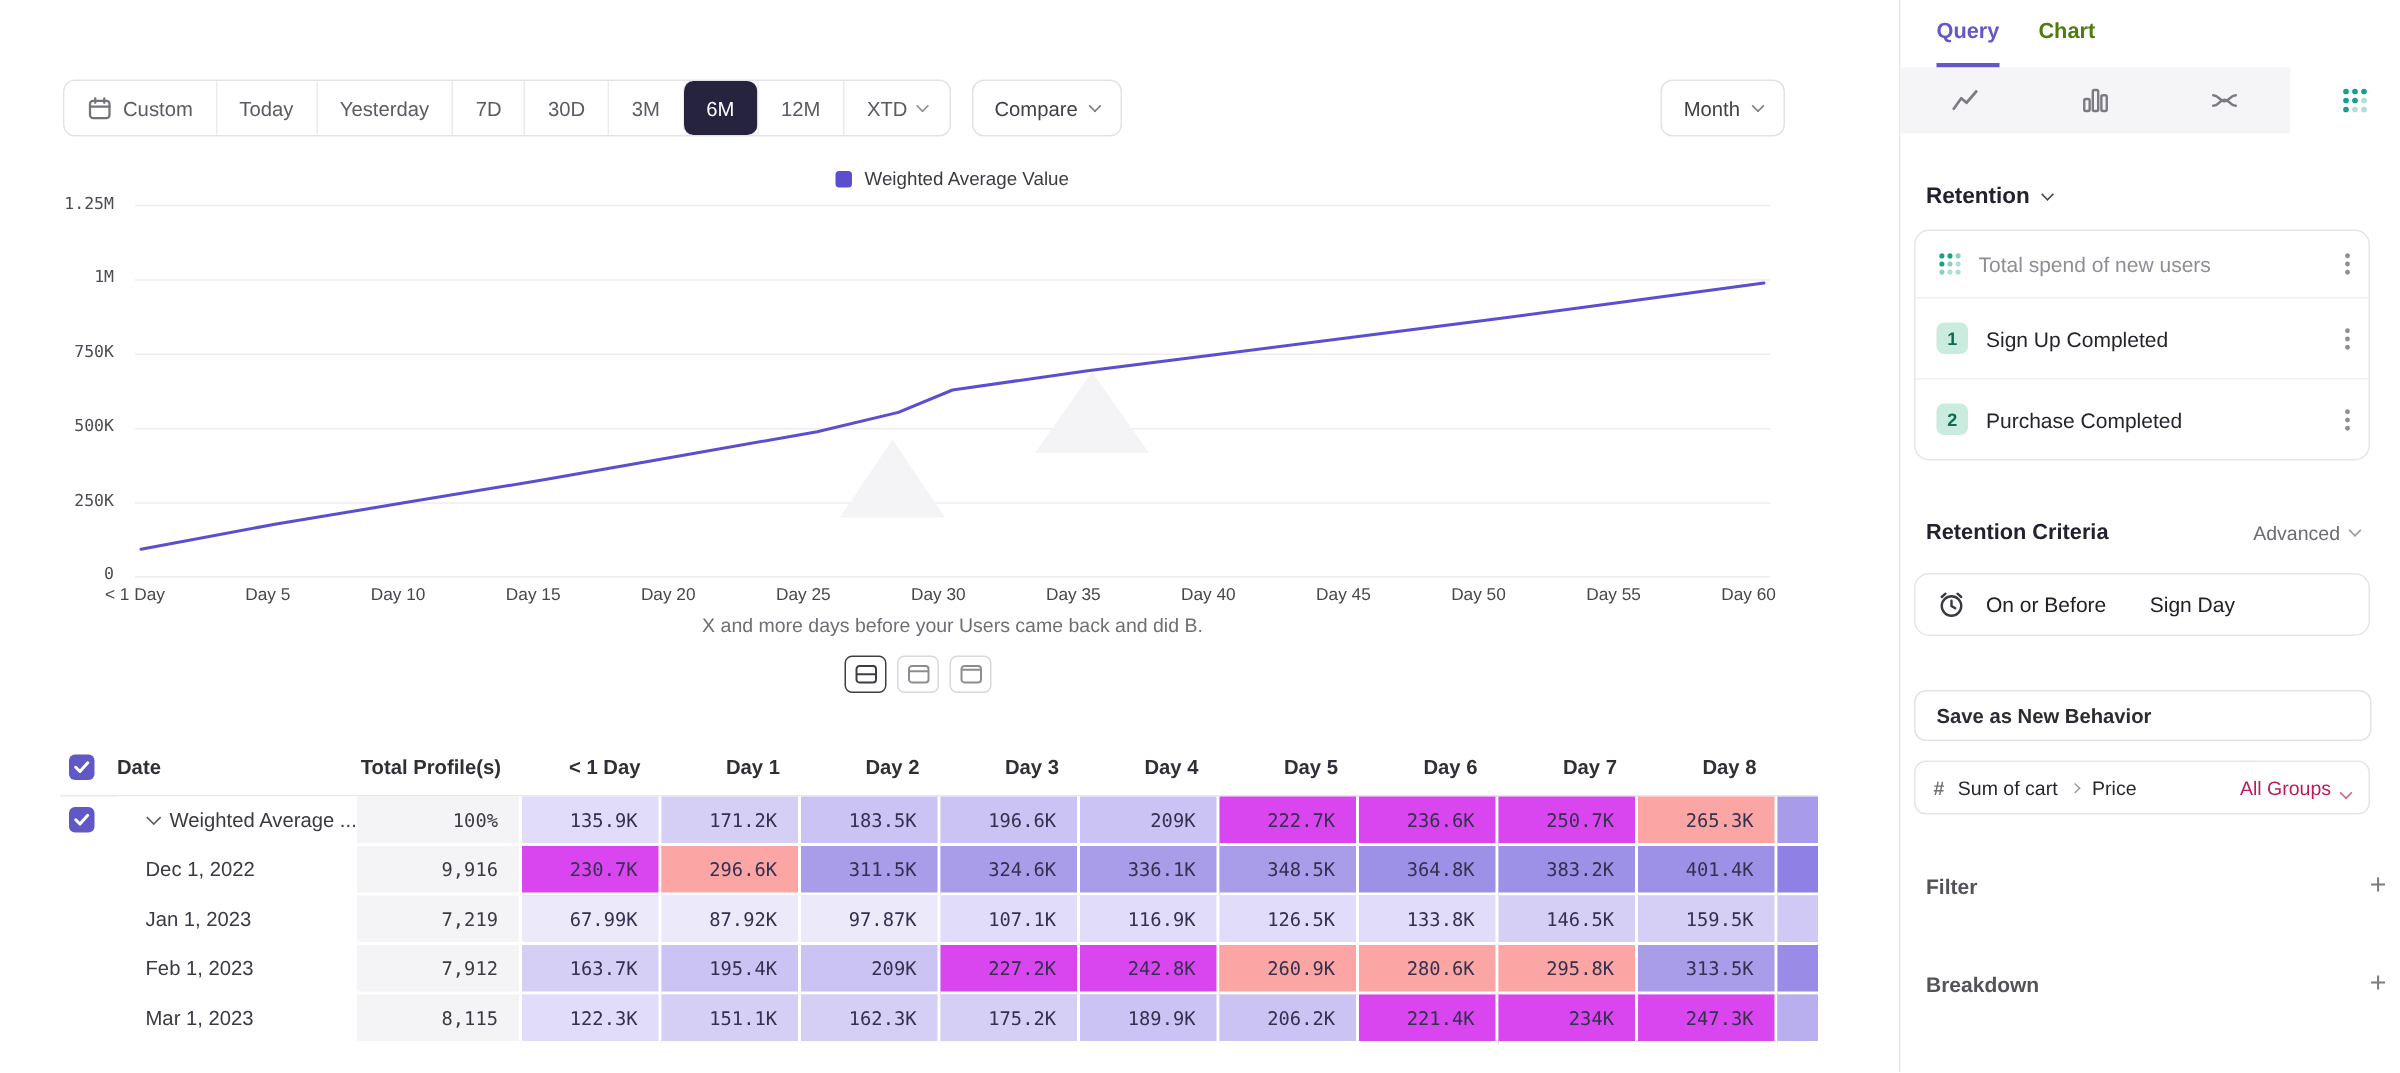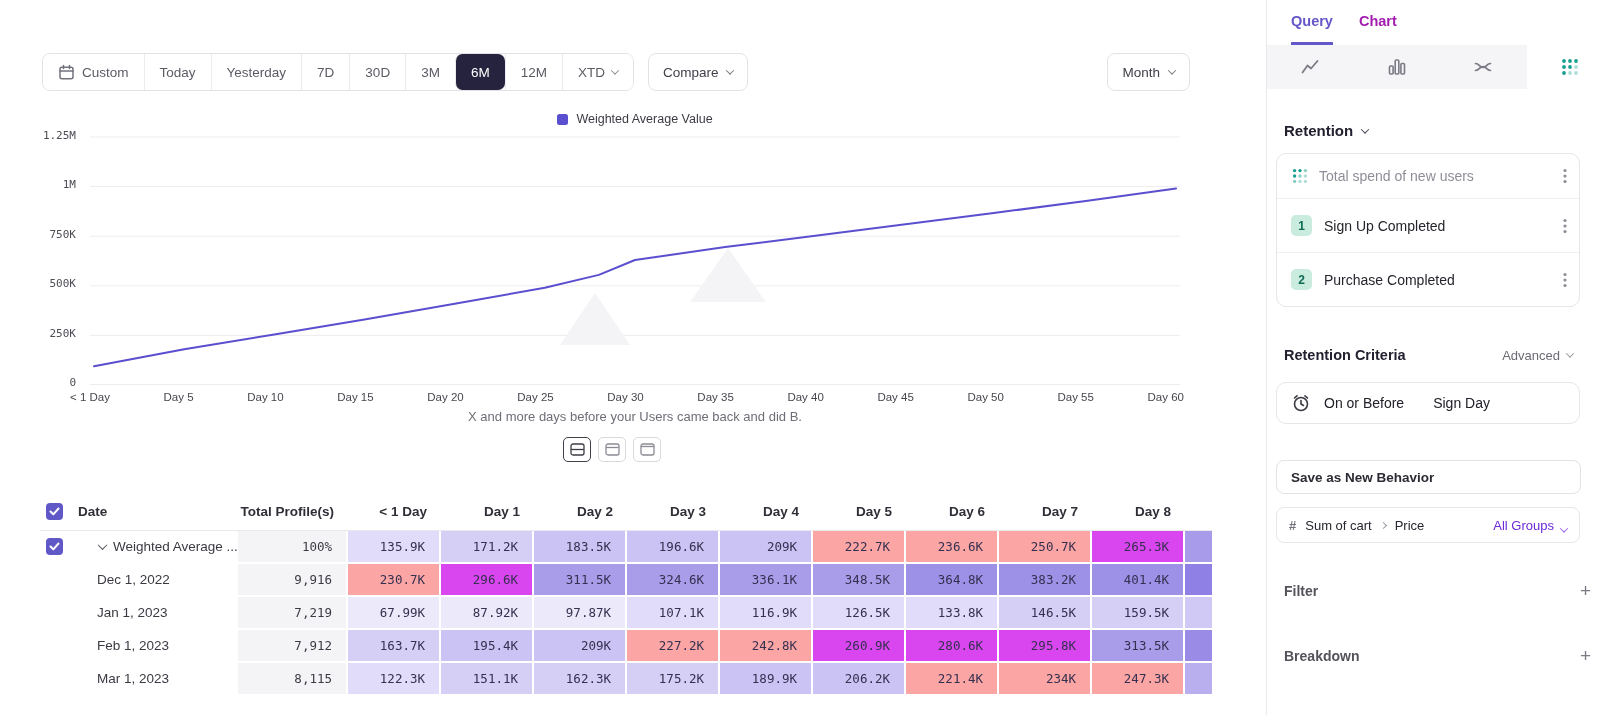--- a/index.html
+++ b/index.html
@@ -59,30 +59,30 @@
   .td-check { padding-left:6px; }
   .date-cell { font-size:13.5px; color:#3a3a43; padding-left:19px; background:#fff; }
   .dc-avg { display:flex; align-items:center; gap:7px; padding-left:2px; }
   .dc-avg .expander { width:7px; height:7px; border-right:1.6px solid #55555e; border-bottom:1.6px solid #55555e;
                       display:inline-block; transform:rotate(45deg) translate(-1px,-1px); cursor:pointer; }
   .total-cell { background:#f4f4f6; text-align:right; padding-right:14px; border-right:2px solid #fff;
                 font-family:"DejaVu Sans Mono", monospace; font-size:12.5px; color:#3b3b45; }
   .val { text-align:right; padding-right:14px; border-right:2px solid #fff;
          font-family:"DejaVu Sans Mono", monospace; font-size:12.5px; color:#34304f; }
   .s1{background:#ece9fb}.s2{background:#e0dcf9}.s3{background:#d5cff6}.s4{background:#cbc3f3}
-  .s5{background:#fca5a5}.s6{background:#d946ef}.s7{background:#a99dea}.s8{background:#9d90e7}
+  .s5{background:#d946ef}.s6{background:#fca5a5}.s7{background:#a99dea}.s8{background:#9d90e7}
   .p0{background:#a79bea}.p1{background:#8e80e4}.p2{background:#d0c9f5}.p3{background:#9a8ce6}.p4{background:#b9afef}
   .cbx { display:inline-flex; align-items:center; justify-content:center; width:17px; height:17px;
          border-radius:4px; background:#6158c8; cursor:pointer; }
 
   
   .sidebar { position:absolute; left:1231px; top:0; width:369px; height:715px; background:#fff;
              border-left:1px solid #e9e9ec;margin-left:35px; }
   .sb-tabs { display:flex; gap:26px; padding:13px 0 0 24px; height:45px; }
-  .sb-tab { font-size:14.5px; font-weight:600; color:#a21caf; padding-bottom:9px; cursor:pointer; }
+  .sb-tab { font-size:14.5px; font-weight:600; color:#4d7c0f; padding-bottom:9px; cursor:pointer; }
   .sb-tab.active { color:#6457c9; border-bottom:3px solid #6457c9; }
   .report-tabs { display:flex; width:346px; height:44px; }
   .rt { flex:1; display:flex; align-items:center; justify-content:center; background:#f5f5f7; cursor:pointer; }
   .rt.active { background:#fff; }
   .sb-heading { margin:33px 0 0 17px; display:flex; align-items:center; gap:9px; font-size:15px;
                 font-weight:700; color:#23202f; }
   .sb-heading .chev { opacity:.85; }
   .behavior-card { margin:14px 55px 0 9px; border:1px solid #e6e6ea; border-radius:10px; overflow:hidden; }
   .bc-title { display:flex; align-items:center; gap:10px; height:44px; padding:0 12px 0 14px;
               color:#8e8e98; font-size:14px; }
@@ -98,21 +98,21 @@
                    display:flex; align-items:center; gap:13px; padding:0 14px; font-size:14px;
                    font-weight:500; color:#202028; }
   .cc-freq { margin-left:16px; }
   .save-btn { display:block; margin:36px 55px 0 9px; width:305px; height:34px; text-align:left;
               padding:0 14px; border:1px solid #e3e3e7; border-radius:8px; background:#fff; font-size:13.5px;
               font-weight:600; color:#2b2b33; font-family:inherit; cursor:pointer; }
   .measure-row { margin:13px 55px 0 9px; height:36px; border:1px solid #e6e6ea; border-radius:8px;
                  display:flex; align-items:center; gap:9px; padding:0 12px; font-size:13px; color:#26262e;
                  font-weight:500; }
   .hash { color:#71717a; font-weight:600; }
-  .m-group { margin-left:auto; display:flex; align-items:flex-end; gap:7px; color:#6d28d9; cursor:pointer; }
+  .m-group { margin-left:auto; display:flex; align-items:flex-end; gap:7px; color:#be185d; cursor:pointer; }
   .sb-row { margin:38px 44px 0 17px; display:flex; justify-content:space-between; align-items:center;
             font-size:14px; font-weight:600; color:#53535c; }
   .sb-row.breakdown { margin-top:46px; }
   .plus { font-size:19px; font-weight:400; color:#7c7c85; cursor:pointer; line-height:1; }
   .scroll-thumb { position:absolute; right:3px; top:148px; width:4px; height:40px; border-radius:2px;
                   background:#cdcdd2; }
 </style>
 </head>
 <body>
 

